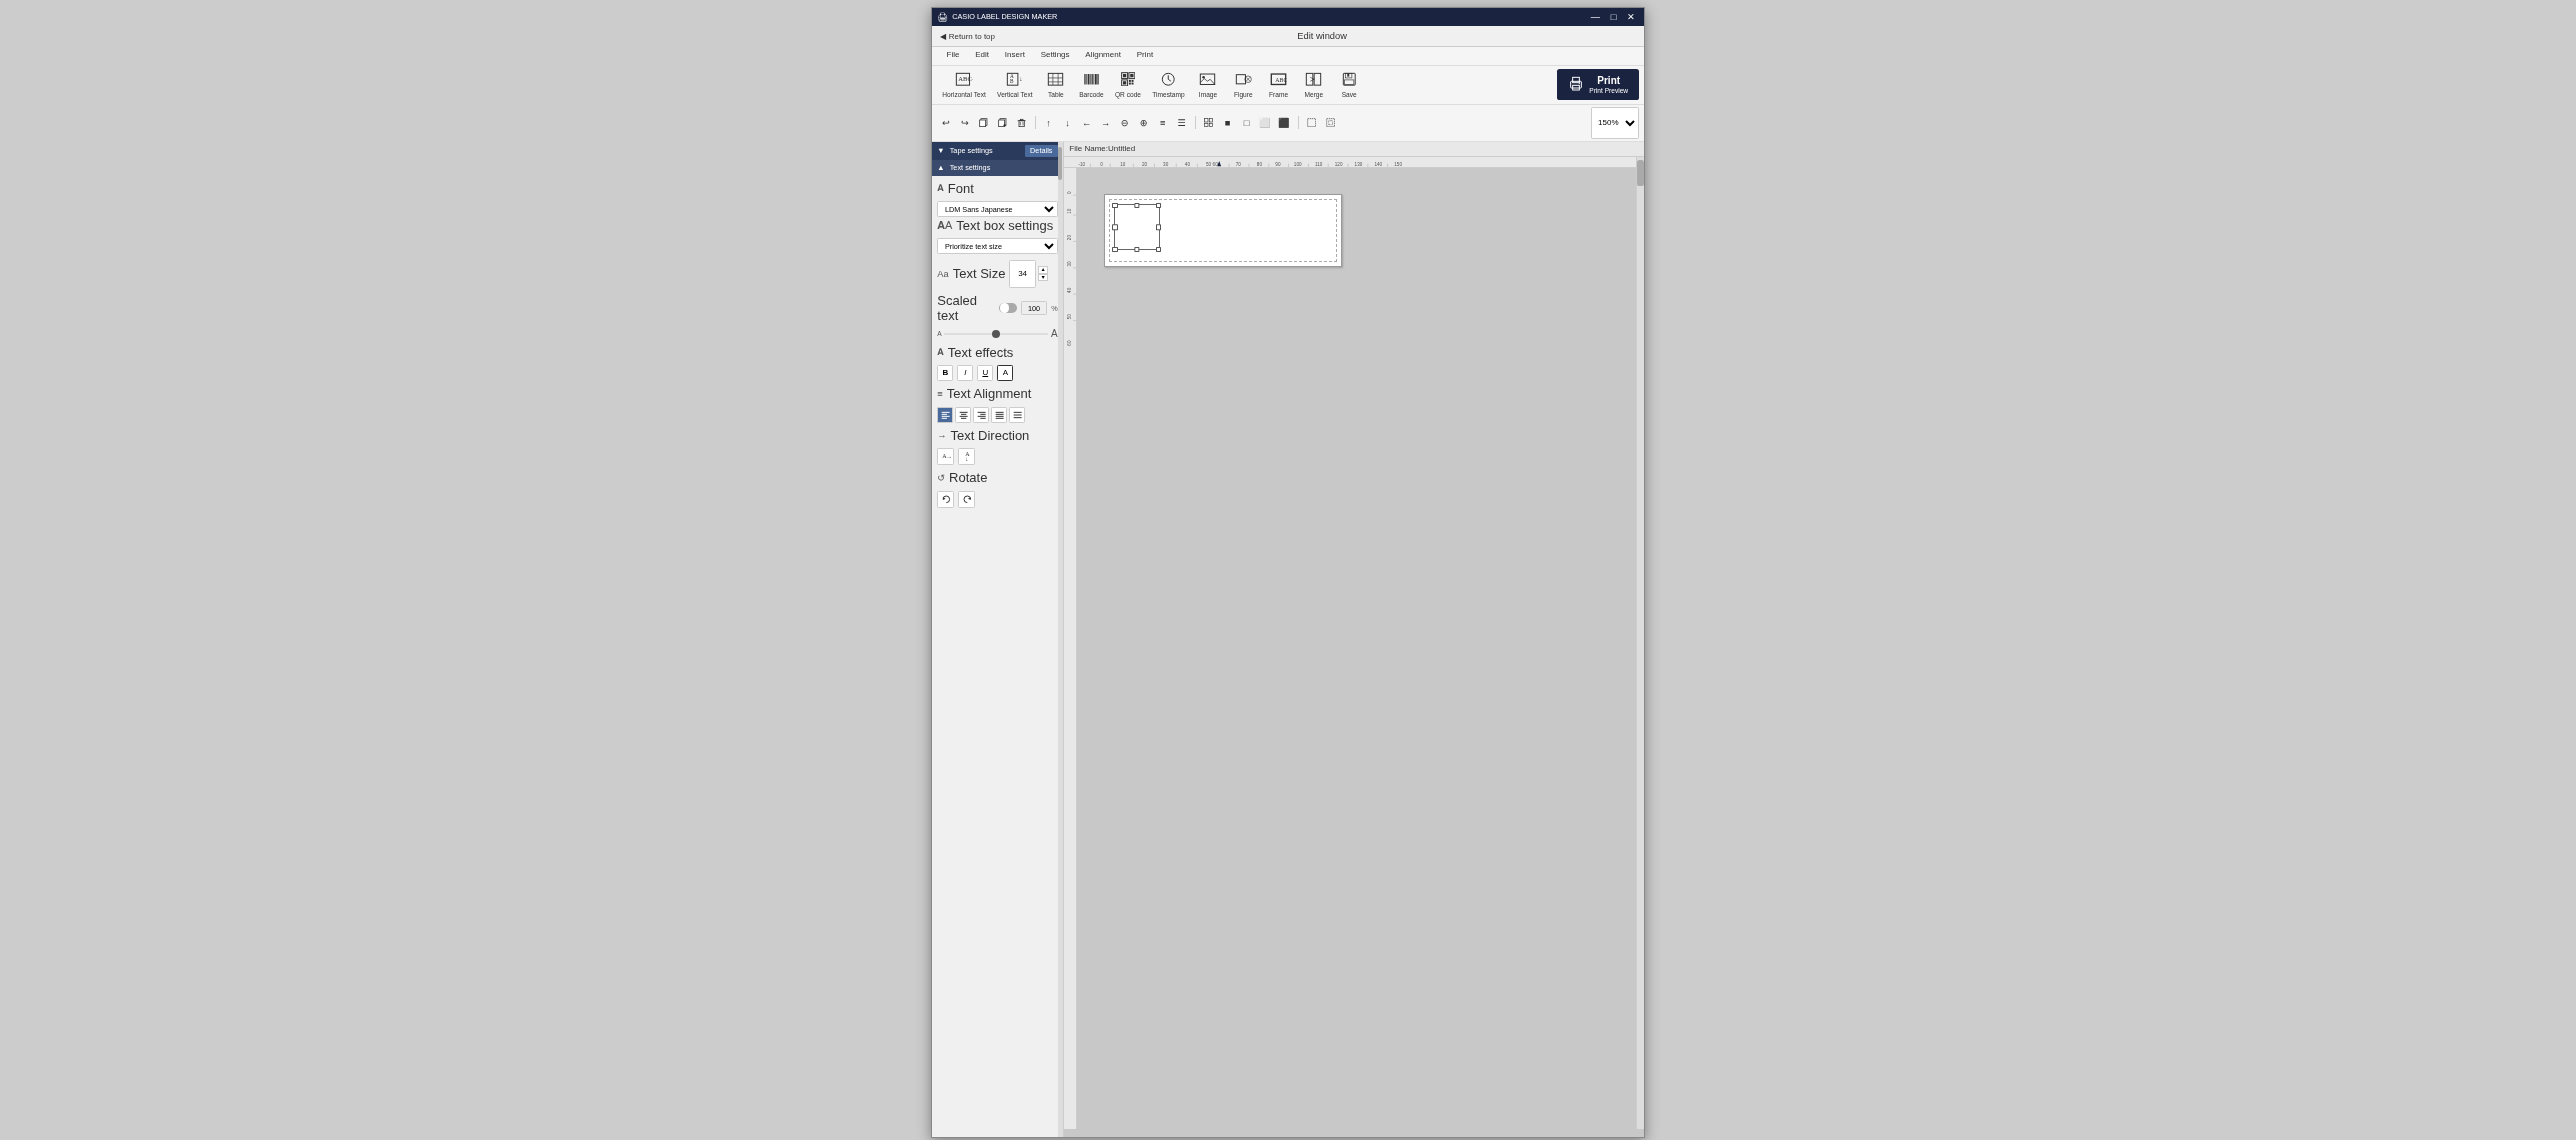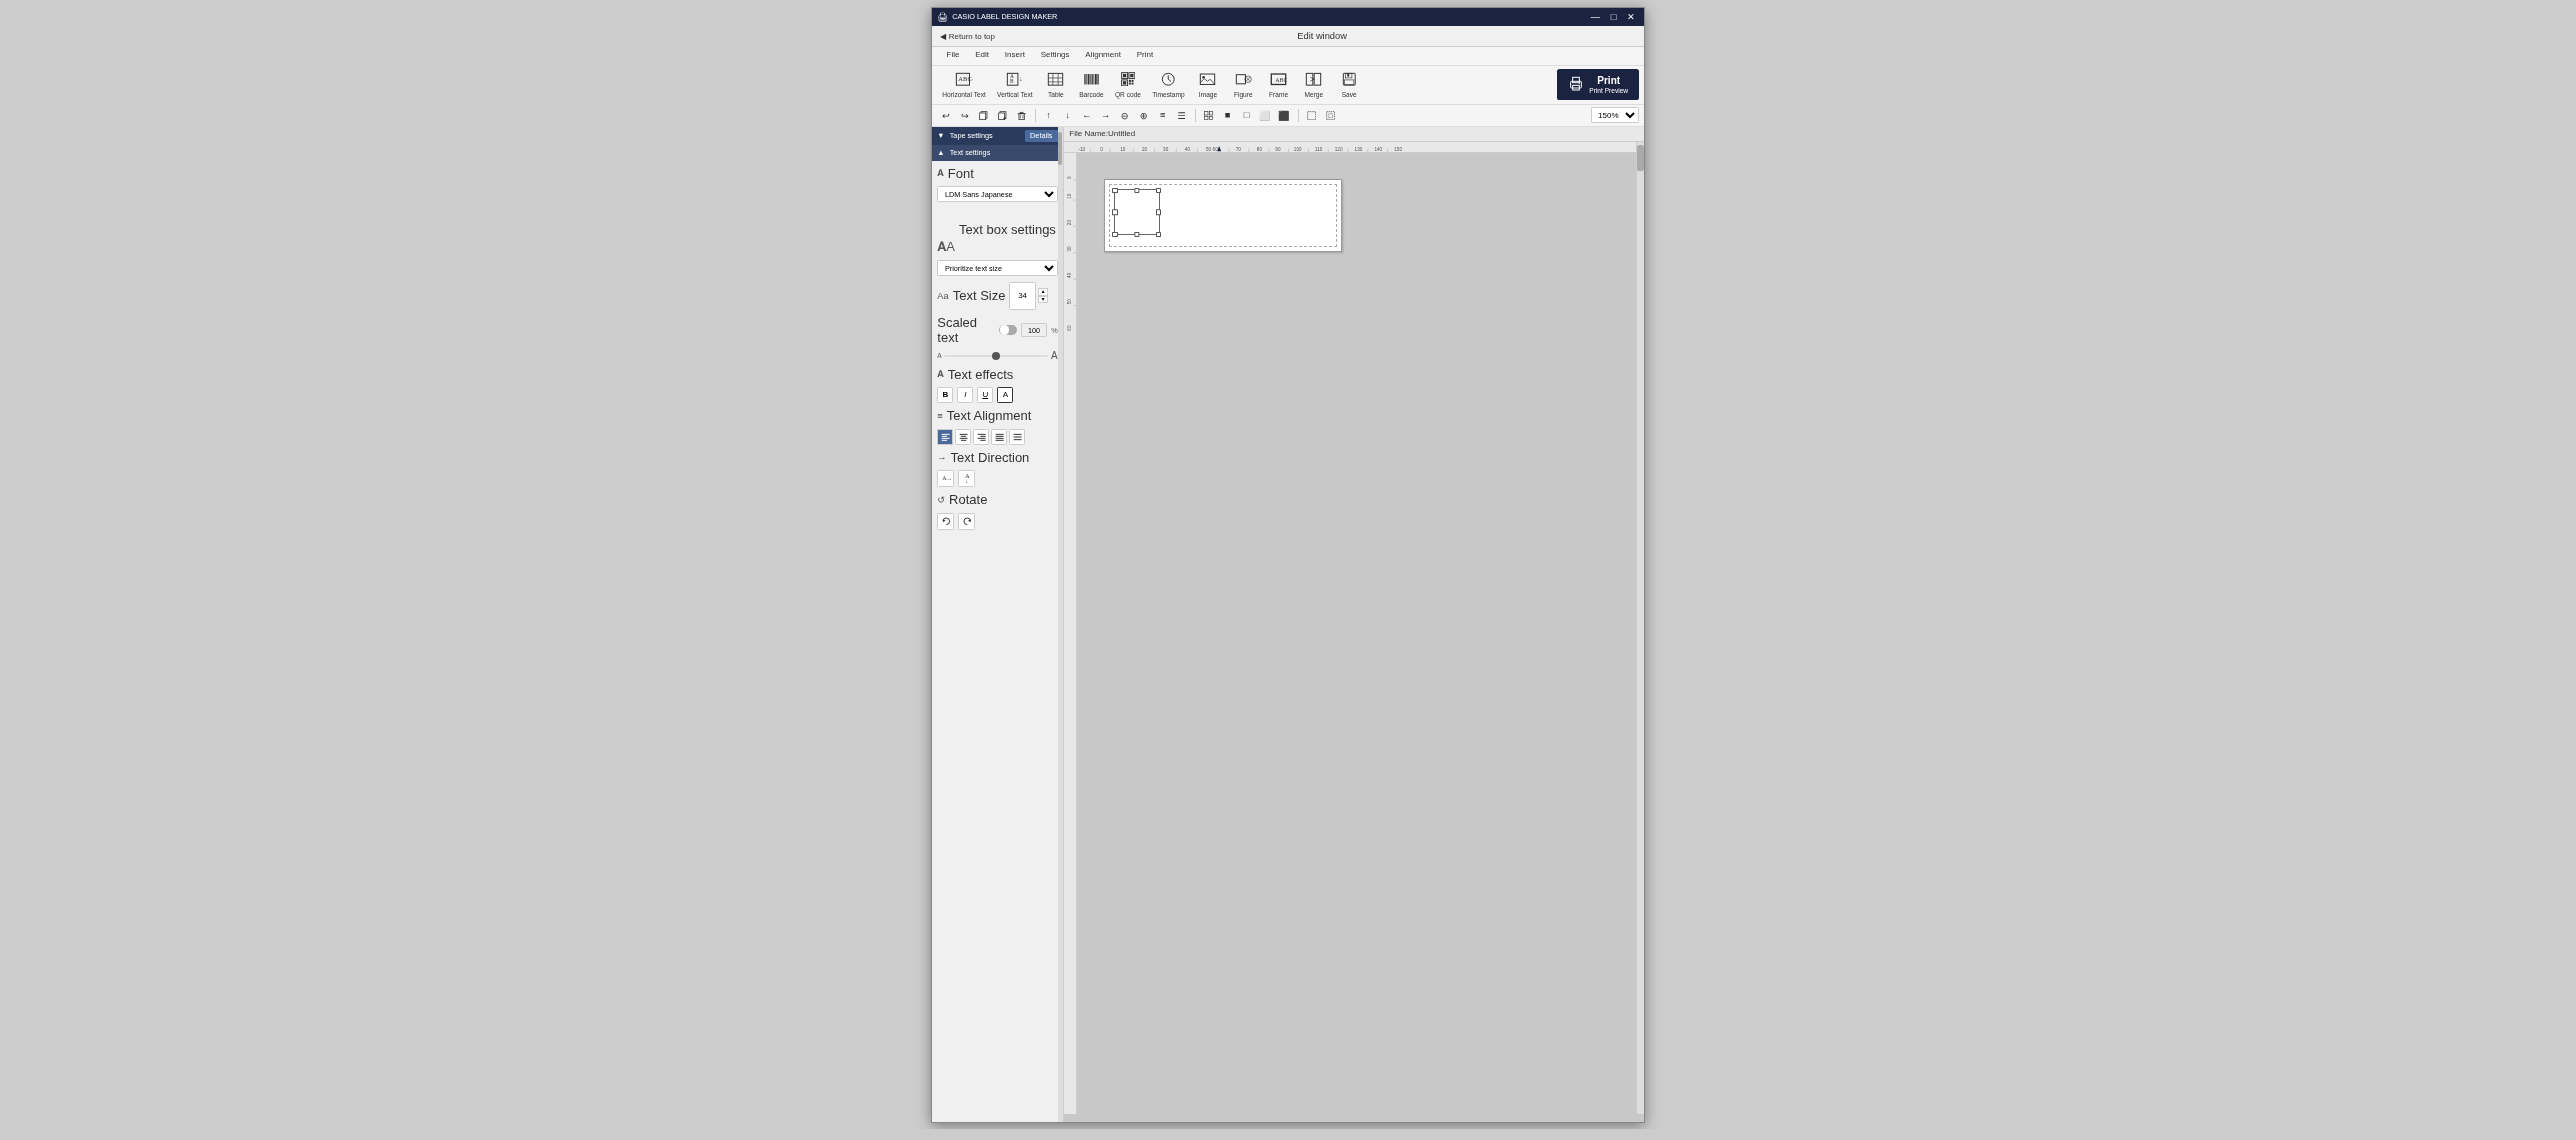--- a/index.html
+++ b/index.html
@@ -126,21 +126,21 @@
       height: 17px;
       cursor: pointer;
       border: 0.7px solid transparent;
       border-radius: 1.3px;
       font-size: 9.3px;
       color: #333;
       background: none;
     }
     .toolbar2-separator { width: 0.7px; height: 13.2px; background: #ccc; margin: 0 2.6px; }
     .zoom-select {
-      height: 16px;
+      height: 32px;
       font-size: 8px;
       border: 0.7px solid #ccc;
       background: white;
       padding: 0 2.6px;
       border-radius: 1.3px;
       cursor: pointer;
     }
 
     
     .main-layout {
@@ -776,21 +776,21 @@
         </div>
         <div style="margin-bottom:1px;">
           <select class="panel-select">
             <option>LDM Sans Japanese</option>
             <option>Arial</option>
             <option>Times New Roman</option>
           </select>
         </div>
 
         <div class="settings-row">
-          <span class="settings-icon" style="font-size:13px;margin-top:36px;">𝐀A</span>
+          <span class="settings-icon" style="font-size:11px;">𝐀A</span>
           <span class="settings-label">Text box settings</span>
         </div>
         <div style="margin-bottom:5.3px;">
           <select class="panel-select">
             <option>Prioritize text size</option>
             <option>Prioritize text box</option>
             <option>Auto fit</option>
           </select>
         </div>
 

